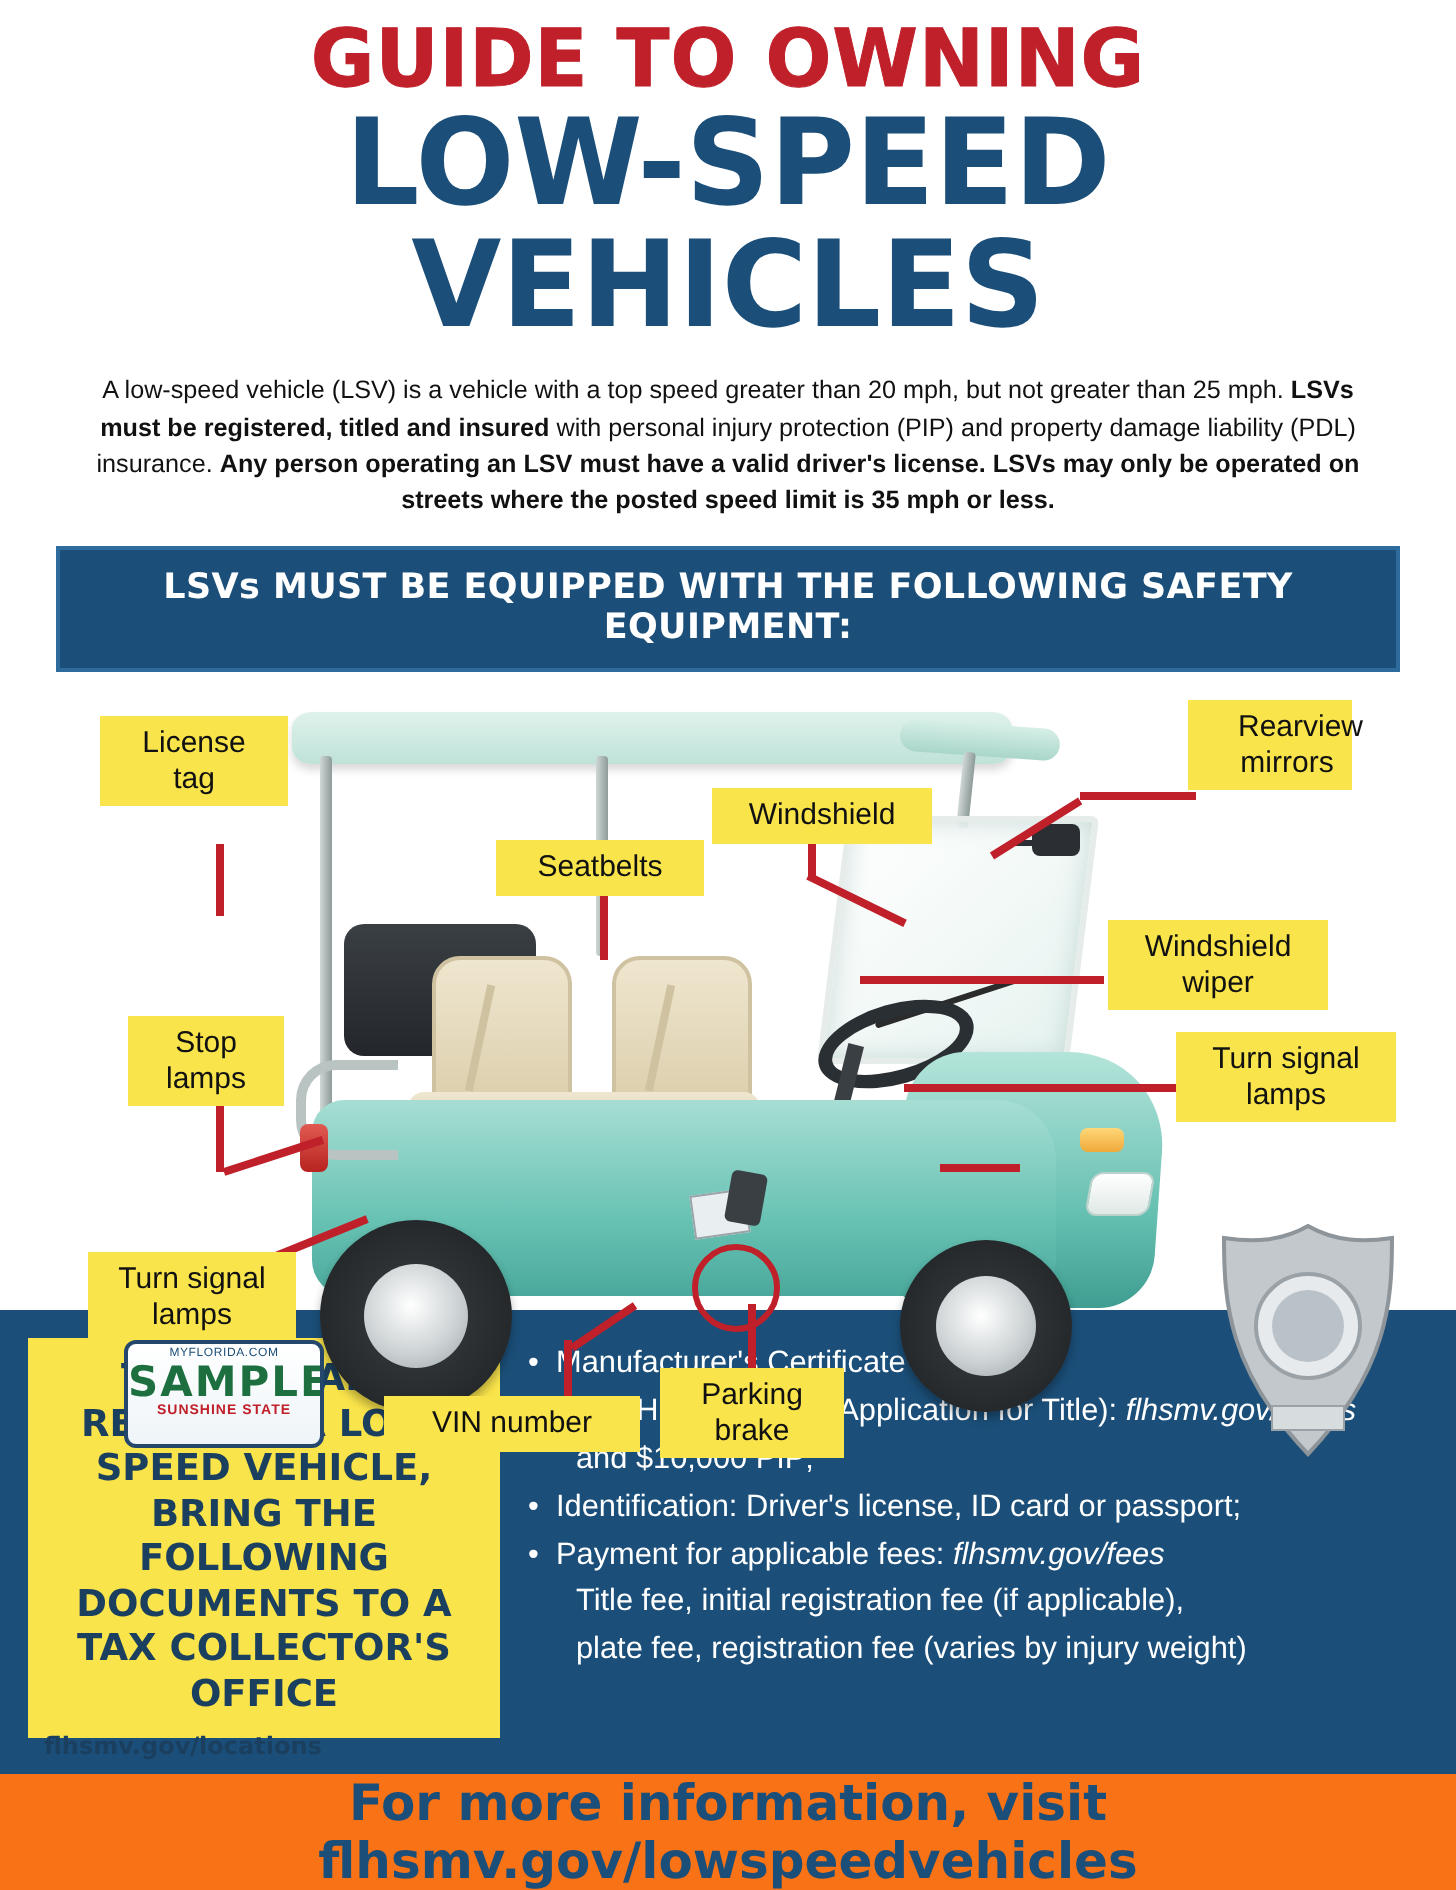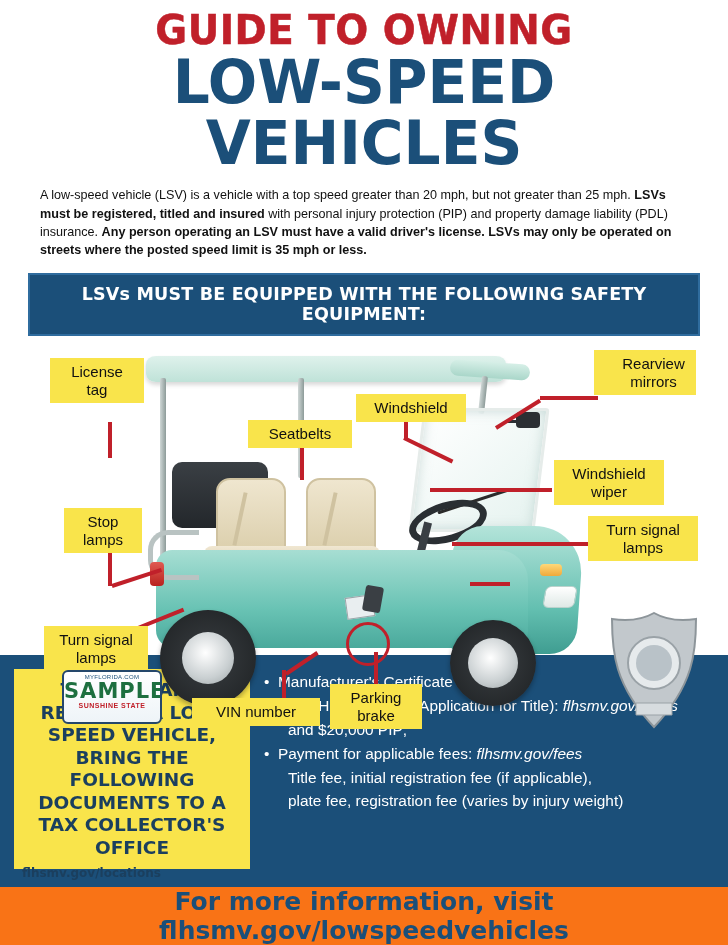--- a/index.html
+++ b/index.html
@@ -47,21 +47,21 @@
     margin-top: 2px;
     transform: scaleX(0.97);
   }
 
   
   .intro {
     margin: 12px 40px 0 40px;
     font-size: 12.6px;
     line-height: 1.45;
     color: #111111;
-    text-align: left;
+    text-align: center;
     font-family: "Liberation Sans", sans-serif;
   }
   .intro b { font-weight: bold; }
 
   
   .banner {
     margin: 14px 28px 0 28px;
     background: #1b4f79;
     color: #ffffff;
     text-align: center;
@@ -379,21 +379,21 @@
     <div class="leader" style="left:452px; top:202px; width:136px; height:4px;"></div>
     <div class="leader" style="left:470px; top:242px; width:40px; height:4px;"></div>
     <div class="leader-d" style="left:128px; top:290px; width:60px; height:4px; transform:rotate(-22deg);"></div>
     <div class="leader" style="left:282px; top:330px; width:4px; height:34px;"></div>
     <div class="leader-d" style="left:286px; top:332px; width:38px; height:4px; transform:rotate(-34deg);"></div>
     <div class="leader" style="left:374px; top:312px; width:4px; height:40px;"></div>
     <div class="ring" style="left:346px; top:282px; width:38px; height:38px;"></div>
 
     <div class="callout" style="left:50px; top:18px; width:94px; white-space:pre-line;">License
 tag</div>
-    <div class="callout" style="left:594px; top:10px; width:102px; white-space:pre-line;padding-left:25px;">Rearview
+    <div class="callout" style="left:594px; top:10px; width:82px; white-space:pre-line;padding-left:25px;">Rearview
 mirrors</div>
     <div class="callout" style="left:356px; top:54px; width:110px;">Windshield</div>
     <div class="callout" style="left:248px; top:80px; width:104px;">Seatbelts</div>
     <div class="callout" style="left:554px; top:120px; width:110px; white-space:pre-line;">Windshield
 wiper</div>
     <div class="callout" style="left:64px; top:168px; width:78px; white-space:pre-line;">Stop
 lamps</div>
     <div class="callout" style="left:588px; top:176px; width:110px; white-space:pre-line;">Turn signal
 lamps</div>
     <div class="callout" style="left:44px; top:286px; width:104px; white-space:pre-line;">Turn signal
@@ -405,21 +405,22 @@
 
   <div class="bottom">
     <div class="doc-box">
       <div class="headline">TO TITLE AND REGISTER A LOW-SPEED VEHICLE, BRING THE FOLLOWING DOCUMENTS TO A TAX COLLECTOR'S OFFICE</div>
       <div class="url">flhsmv.gov/locations</div>
     </div>
     <div class="bullets">
       <ul>
         <li><span>Manufacturer's Certificate of Origin;</span></li>
         <li><span>Form HSMV 82040 (Application for Title): </span><i>flhsmv.gov/forms</i></li>
-        <li class="plain"><span style="padding-left:10px;">and $20,000 PIP;</span></li>
+        <li class="plain"><span style="padding-left:10px;">and $10,000 PIP;</span></li>
+        <li><span>Identification: Driver's license, ID card or passport;</span></li>
         <li><span>Payment for applicable fees: </span><i>flhsmv.gov/fees</i></li>
         <li class="plain"><span style="padding-left:10px;">Title fee, initial registration fee (if applicable),</span></li>
         <li class="plain"><span style="padding-left:10px;">plate fee, registration fee (varies by injury weight)</span></li>
       </ul>
     </div>
   </div>
 
   <div class="footer">
     <div class="footer-text">For more information, visit flhsmv.gov/lowspeedvehicles</div>
   </div>

